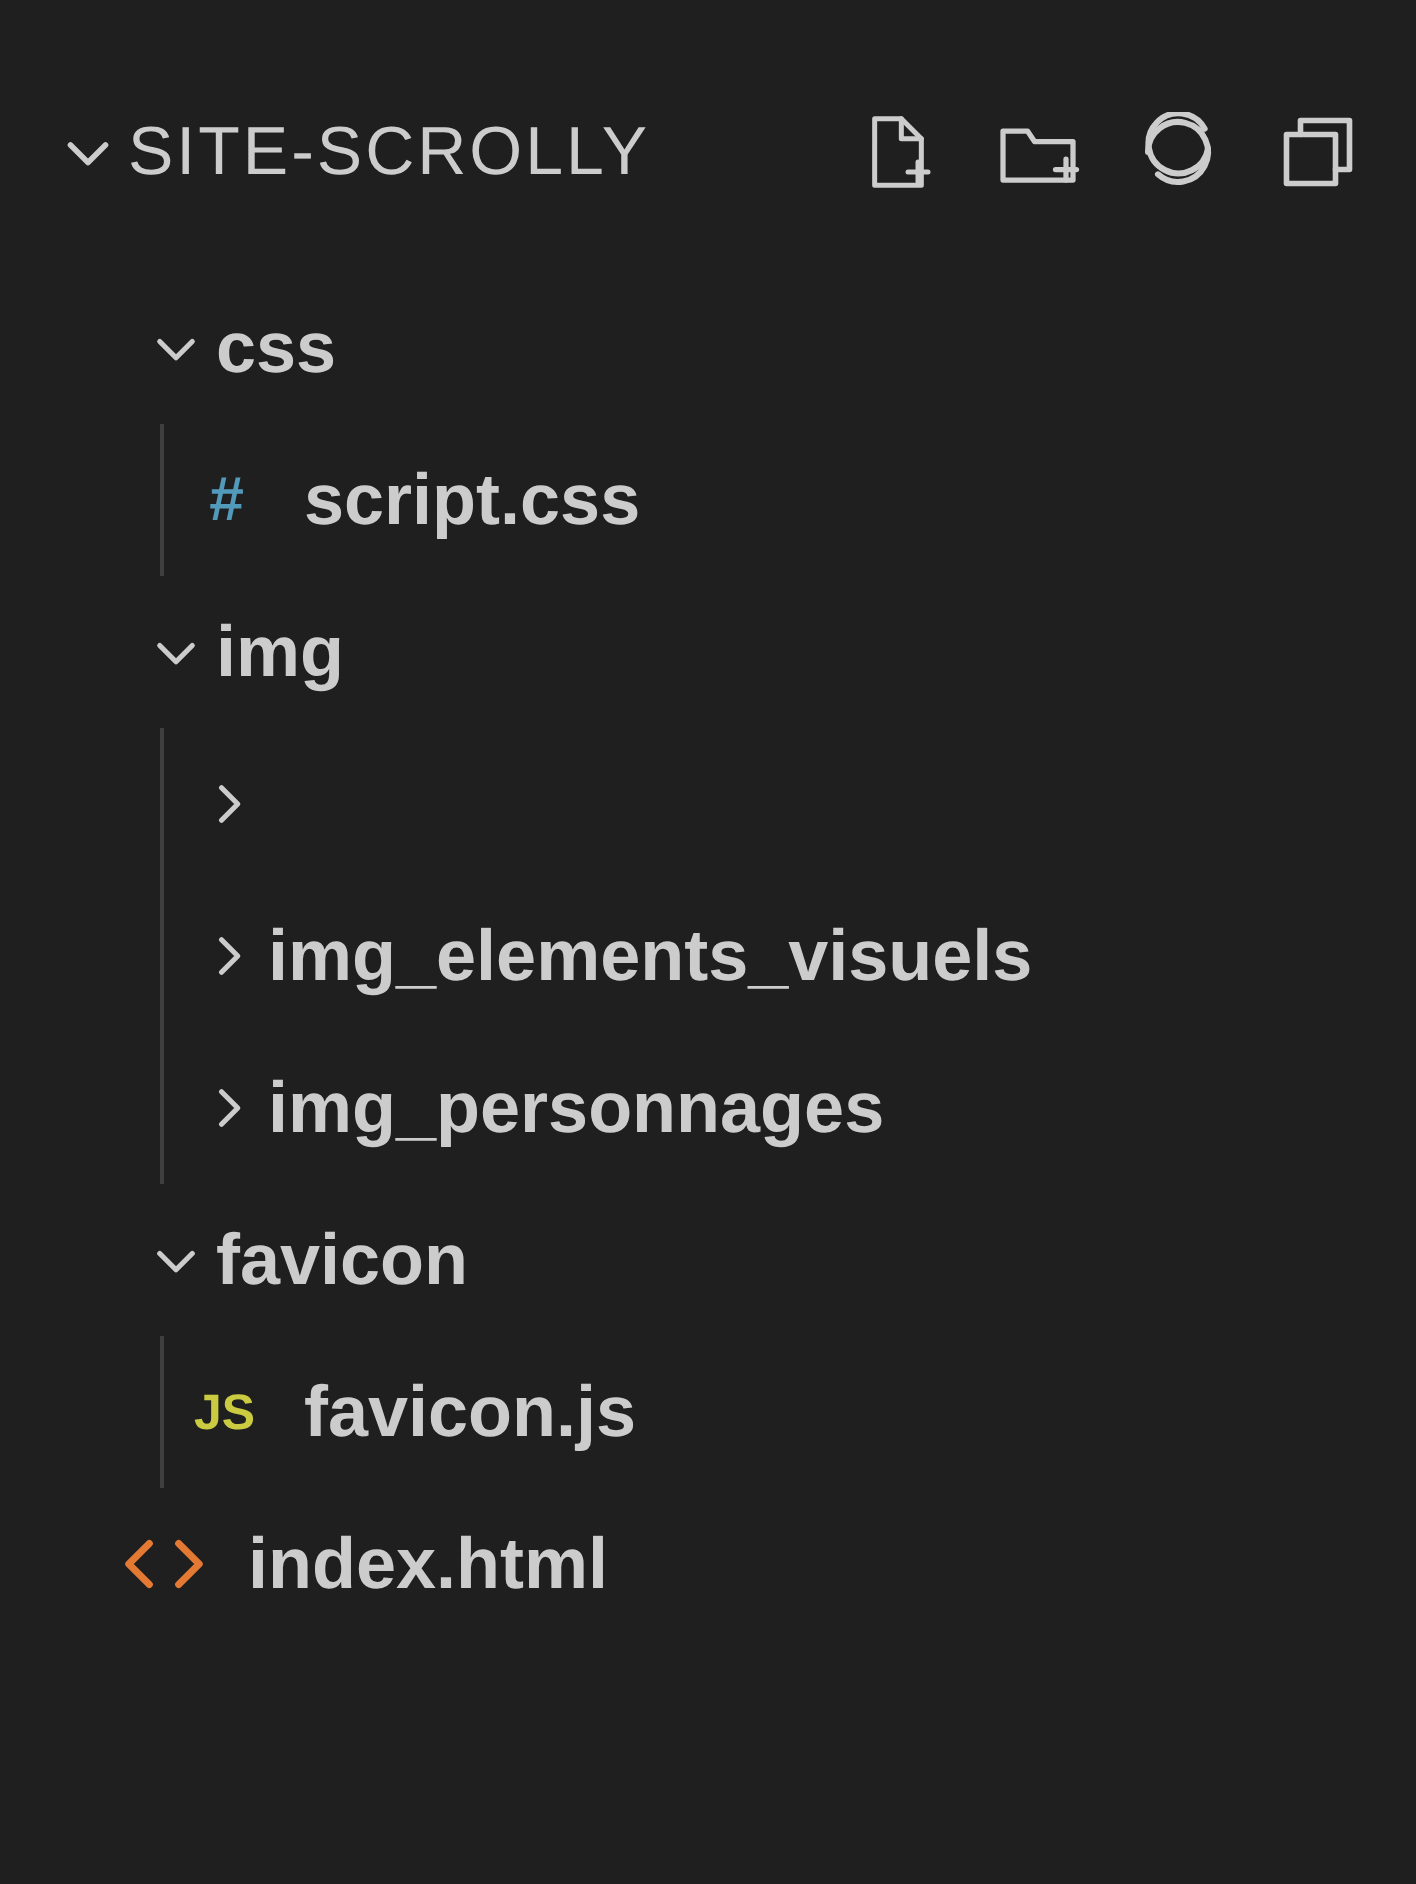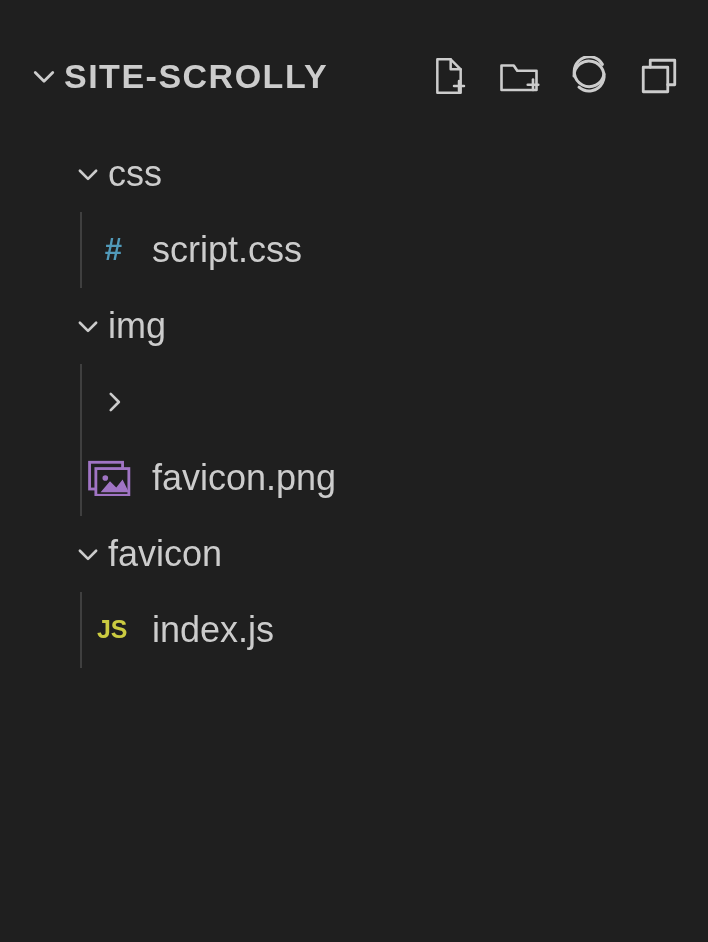--- a/index.html
+++ b/index.html
@@ -23,21 +23,21 @@
   }
   .header-chevron {
     width: 40px;
     display: flex;
     align-items: center;
     justify-content: center;
     flex-shrink: 0;
   }
   .header-title {
     font-size: 34px;
-    font-weight: 700;
+    font-weight: 400;
     letter-spacing: 1.5px;
     color: #cccccc;
     flex-shrink: 0;
   }
   .header-actions {
     display: flex;
     align-items: center;
     margin-left: auto;
     gap: 28px;
     padding-right: 8px;
@@ -72,21 +72,21 @@
   .row-icon {
     width: 44px;
     display: flex;
     align-items: center;
     justify-content: center;
     flex-shrink: 0;
     margin-right: 14px;
   }
   .row-label {
     color: #cccccc;
-    font-weight: 400;
+    font-weight: 700;
   }
   .indent-1 { padding-left: 44px; }
   .indent-2 { padding-left: 70px; }
   .indent-2f { padding-left: 58px; }
   .guide {
     position: absolute;
     top: 0;
     bottom: 0;
     width: 2px;
     background: #3f3f3f;
@@ -170,49 +170,64 @@
 
     <div class="row indent-2">
       <span class="guide guide-1"></span>
       <span class="row-arrow">
         <svg width="26" height="26" viewBox="0 0 16 16" fill="none" stroke="#cccccc" stroke-width="1.6" stroke-linecap="round" stroke-linejoin="round">
           <polyline points="6,3 11,8 6,13"></polyline>
         </svg>
       </span>
     </div>
 
-
-
-    <div class="row indent-2f">
-      <span class="guide guide-1"></span>
-      <span class="row-icon" style="width:56px">
-        <svg width="44" height="36" viewBox="0 0 28 22">
-          <rect x="1" y="1" width="21" height="17" fill="none" stroke="#a074c4" stroke-width="1.8"></rect>
-          <rect x="5" y="5" width="21" height="17" fill="#1f1f1f" stroke="#a074c4" stroke-width="1.8"></rect>
-          <circle cx="11" cy="11" r="1.8" fill="#a074c4"></circle>
-          <path d="M8 20 L14 13 L18 17 L22 12 L26 20 Z" fill="#a074c4"></path>
-        </svg>
-      </span>
-      <span class="row-label">favicon.png</span>
-    </div>
+    <div class="row indent-2">
+      <span class="guide guide-1"></span>
+      <span class="row-arrow">
+        <svg width="26" height="26" viewBox="0 0 16 16" fill="none" stroke="#cccccc" stroke-width="1.6" stroke-linecap="round" stroke-linejoin="round">
+          <polyline points="6,3 11,8 6,13"></polyline>
+        </svg>
+      </span>
+      <span class="row-label">img_elements_visuels</span>
+    </div>
+
+    <div class="row indent-2">
+      <span class="guide guide-1"></span>
+      <span class="row-arrow">
+        <svg width="26" height="26" viewBox="0 0 16 16" fill="none" stroke="#cccccc" stroke-width="1.6" stroke-linecap="round" stroke-linejoin="round">
+          <polyline points="6,3 11,8 6,13"></polyline>
+        </svg>
+      </span>
+      <span class="row-label">img_personnages</span>
+    </div>
+
 
     <div class="row indent-1">
       <span class="row-arrow">
         <svg width="26" height="26" viewBox="0 0 16 16" fill="none" stroke="#cccccc" stroke-width="1.6" stroke-linecap="round" stroke-linejoin="round">
           <polyline points="3,6 8,11 13,6"></polyline>
         </svg>
       </span>
       <span class="row-label">favicon</span>
     </div>
 
     <div class="row indent-2">
       <span class="guide guide-1"></span>
       <span class="row-icon">
         <svg width="38" height="30" viewBox="0 0 32 24">
           <text x="0" y="19" font-size="21" font-weight="900" fill="#cbcb41" letter-spacing="0">JS</text>
         </svg>
       </span>
-      <span class="row-label">index.js</span>
-    </div>
-
+      <span class="row-label">favicon.js</span>
+    </div>
+
+    <div class="row indent-1" style="padding-left:30px">
+      <span class="row-icon" style="width:56px">
+        <svg width="44" height="34" viewBox="0 0 30 22" fill="none" stroke="#e37933" stroke-width="2.4" stroke-linecap="round" stroke-linejoin="round">
+          <polyline points="10,4 3,11 10,18"></polyline>
+          <polyline points="20,4 27,11 20,18"></polyline>
+        </svg>
+      </span>
+      <span class="row-label">index.html</span>
+    </div>
 
   </div>
 </div>
 
 </body></html>

